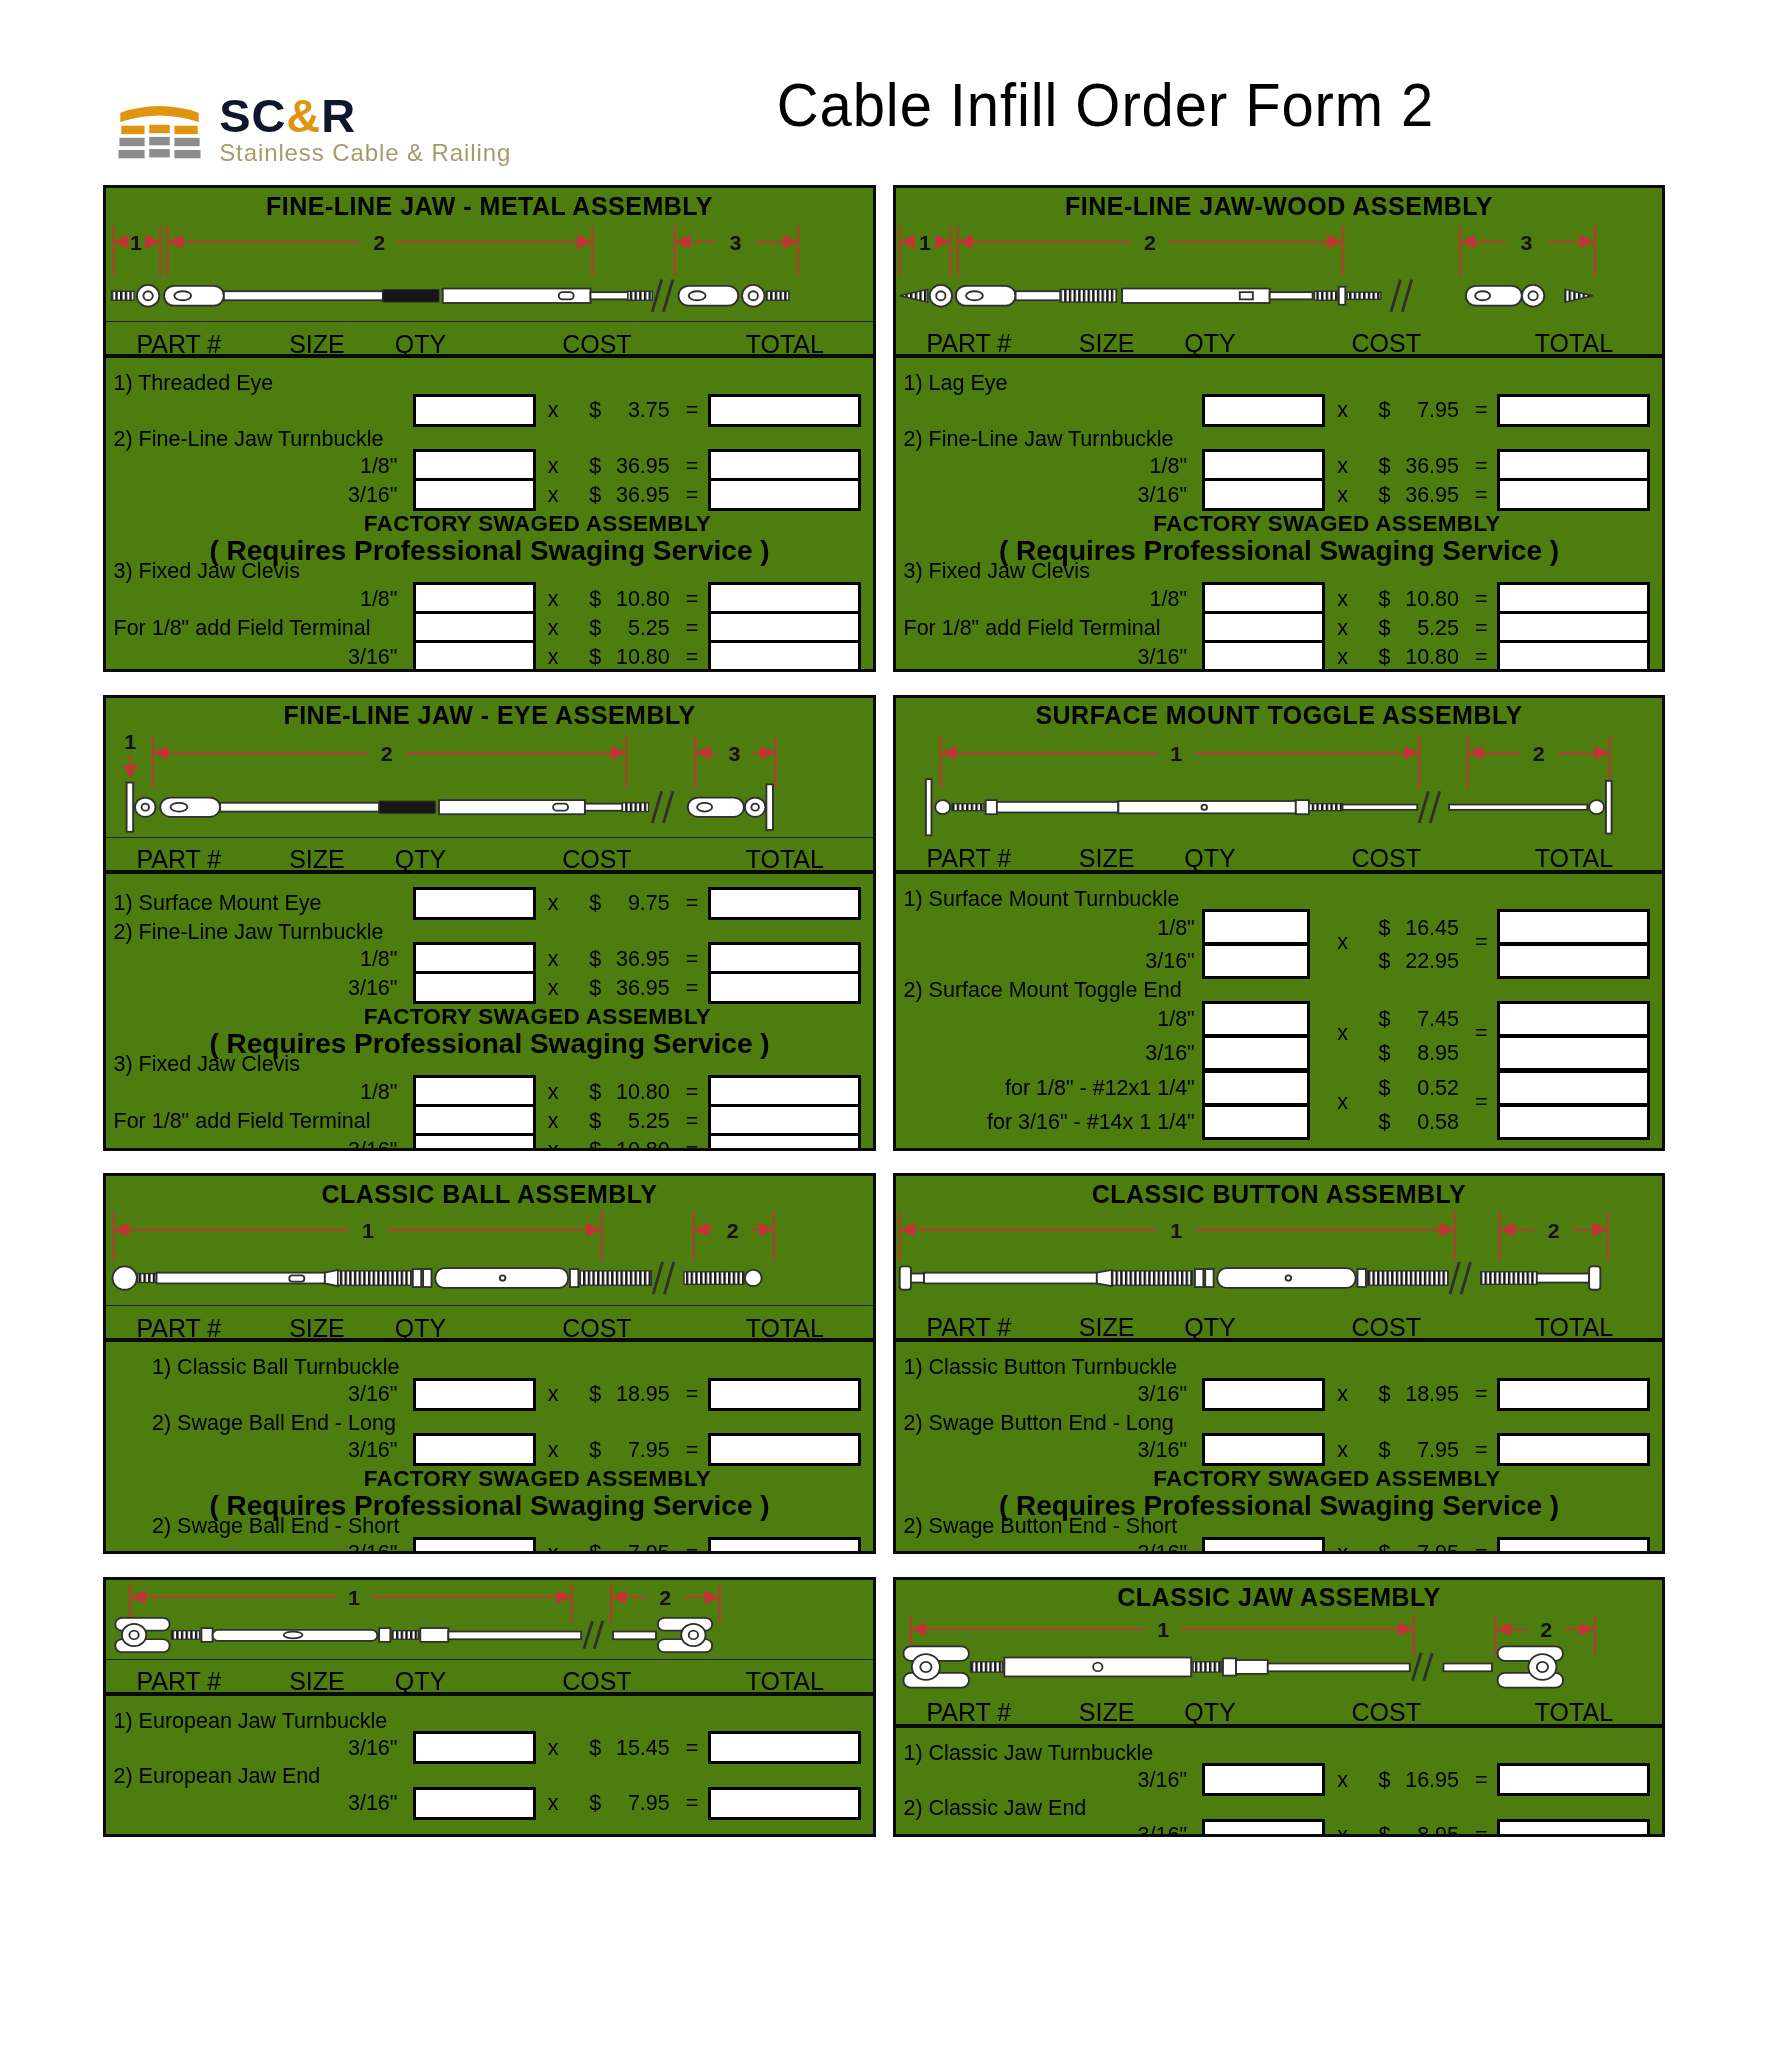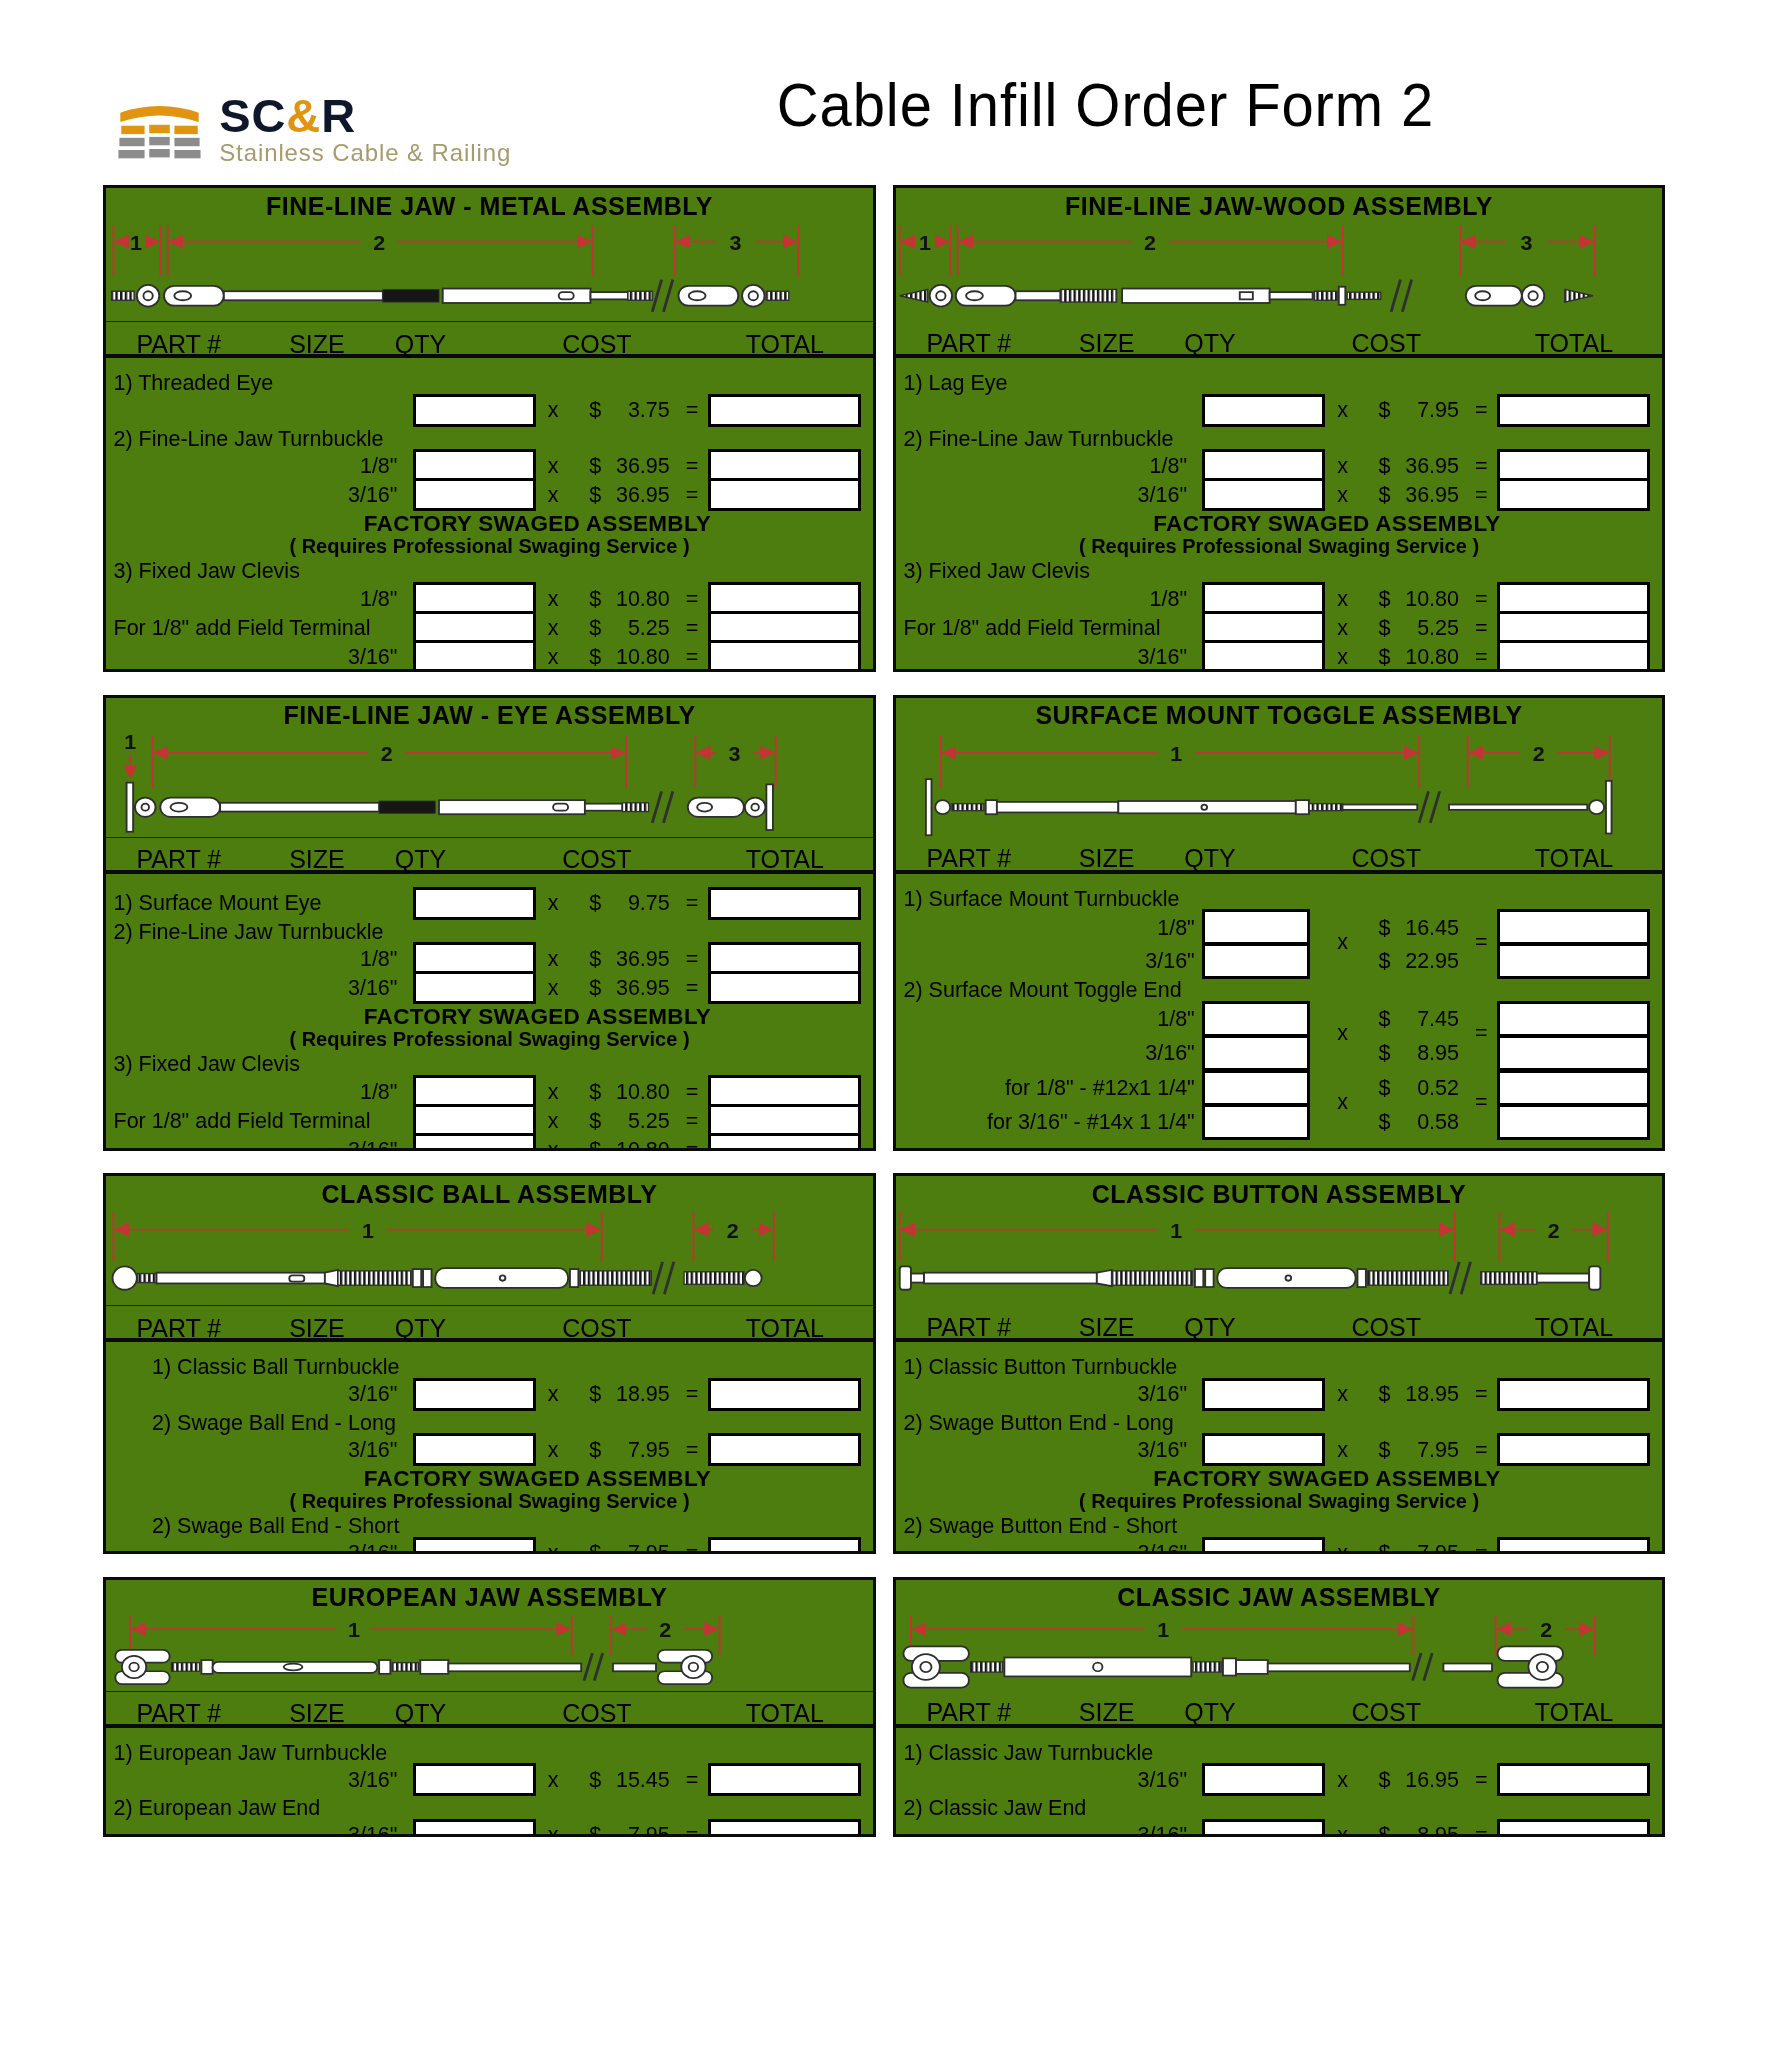--- a/index.html
+++ b/index.html
@@ -45,21 +45,21 @@
         box-sizing:border-box;background:#fff;}
   .row.group .qbox{height:36px;width:14%;}
   .tbox{position:absolute;left:78.5%;top:0;width:20%;height:33px;border:3.7px solid #000;
         box-sizing:border-box;background:#fff;}
   .row.group .tbox{height:36px;}
   .op{position:absolute;top:4.7px;font-size:21.5px;}
   .px{left:57.6%;} .pd{left:63%;} .pe{left:75.6%;}
   .price{position:absolute;left:64.8%;width:8.7%;top:4.7px;text-align:right;font-size:21.5px;}
   .op.mid{top:50%;transform:translateY(-55%);}
   .notetx{font-weight:bold;font-size:22.5px;letter-spacing:0.3px;}
-  .subtx{font-weight:bold;font-size:20px;}
+  .subtx{font-weight:bold;font-size:28px;}
   
   .dim{stroke:#c43434;stroke-width:2;}
   .dimtxt{font-family:"Liberation Sans",sans-serif;font-size:23px;font-weight:bold;fill:#111;text-anchor:middle;}
   .dr{stroke:#2f2f2f;stroke-width:2;fill:#fff;}
   .drk{fill:#161616;stroke:#2f2f2f;stroke-width:1;}
   .thr{fill:url(#thrp);stroke:#2f2f2f;stroke-width:1.5;}
   .brk{stroke:#2f2f2f;stroke-width:3;fill:none;}
 </style>
 </head>
 <body>
@@ -679,21 +679,20 @@
             <span class="op px">x</span>
             <span class="op pd">$</span>
             <span class="price">7.95</span>
             <span class="op pe">=</span>
             <span class="tbox"></span>
           </div>
         </div>
     </section>
 
     <section class="panel tl">
-      <div class="p-title">EUROPEAN JAW ASSEMBLY</div>
       <div class="p-diagram" style="height:79px">
         <svg viewBox="0 0 820 92" preserveAspectRatio="none">
           <line class="dim" x1="26" y1="4" x2="26" y2="50"></line>
             <line class="dim" x1="498" y1="4" x2="498" y2="50"></line>
           <line class="dim" x1="540" y1="4" x2="540" y2="50"></line>
             <line class="dim" x1="656" y1="4" x2="656" y2="50"></line>
           <line class="dim" x1="28" y1="20" x2="246" y2="20" marker-start="url(#ar)"></line>
           <line class="dim" x1="284" y1="20" x2="496" y2="20" marker-end="url(#ar)"></line>
           <text class="dimtxt" x="265" y="29">1</text>
           <line class="dim" x1="542" y1="20" x2="578" y2="20" marker-start="url(#ar)"></line>

